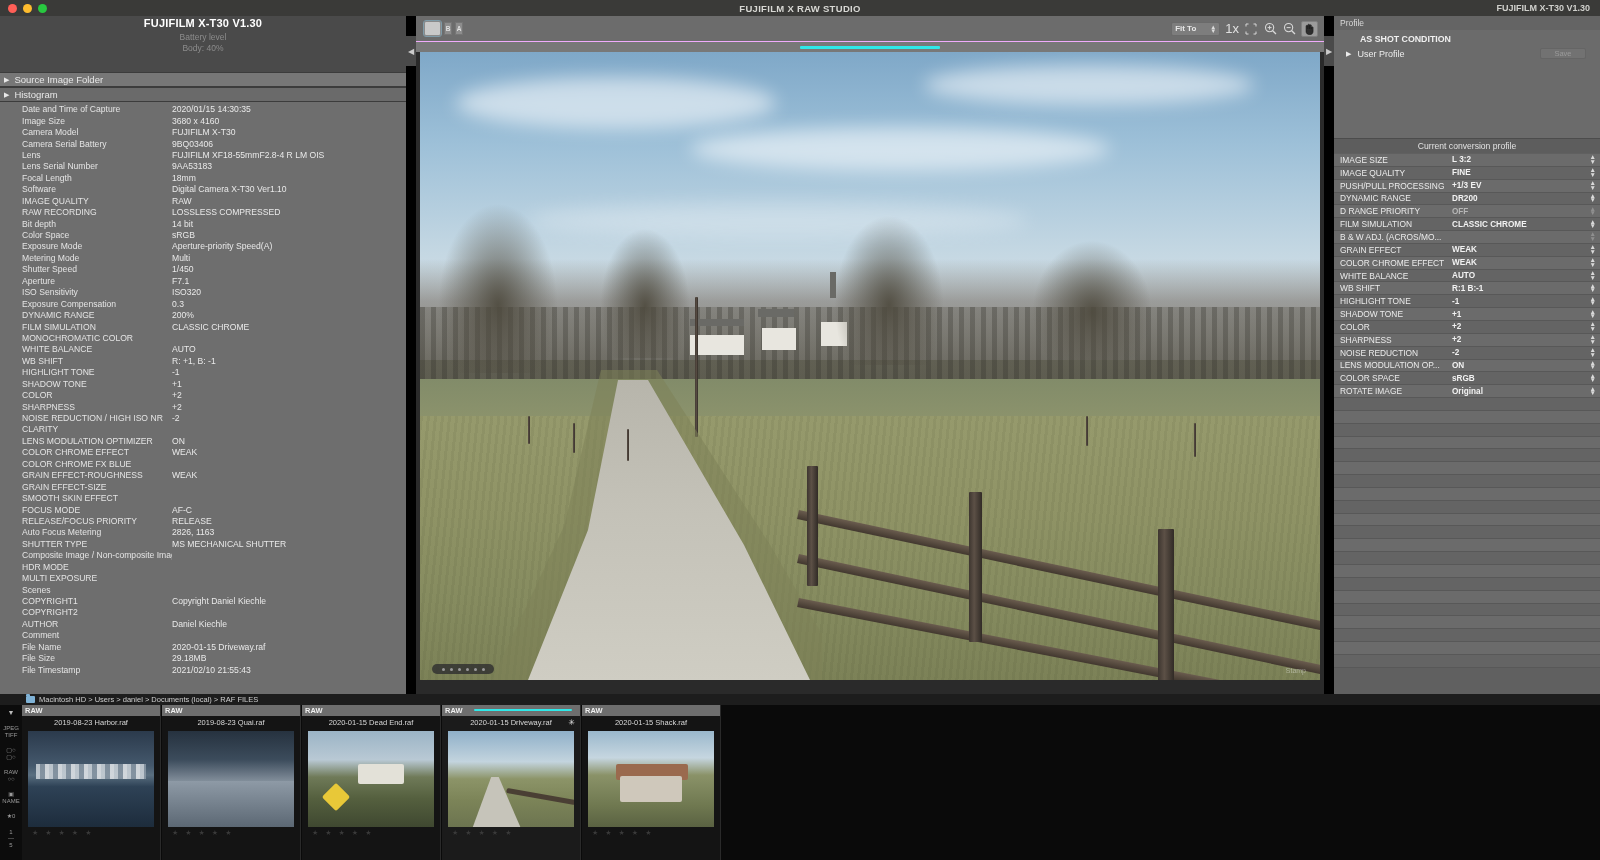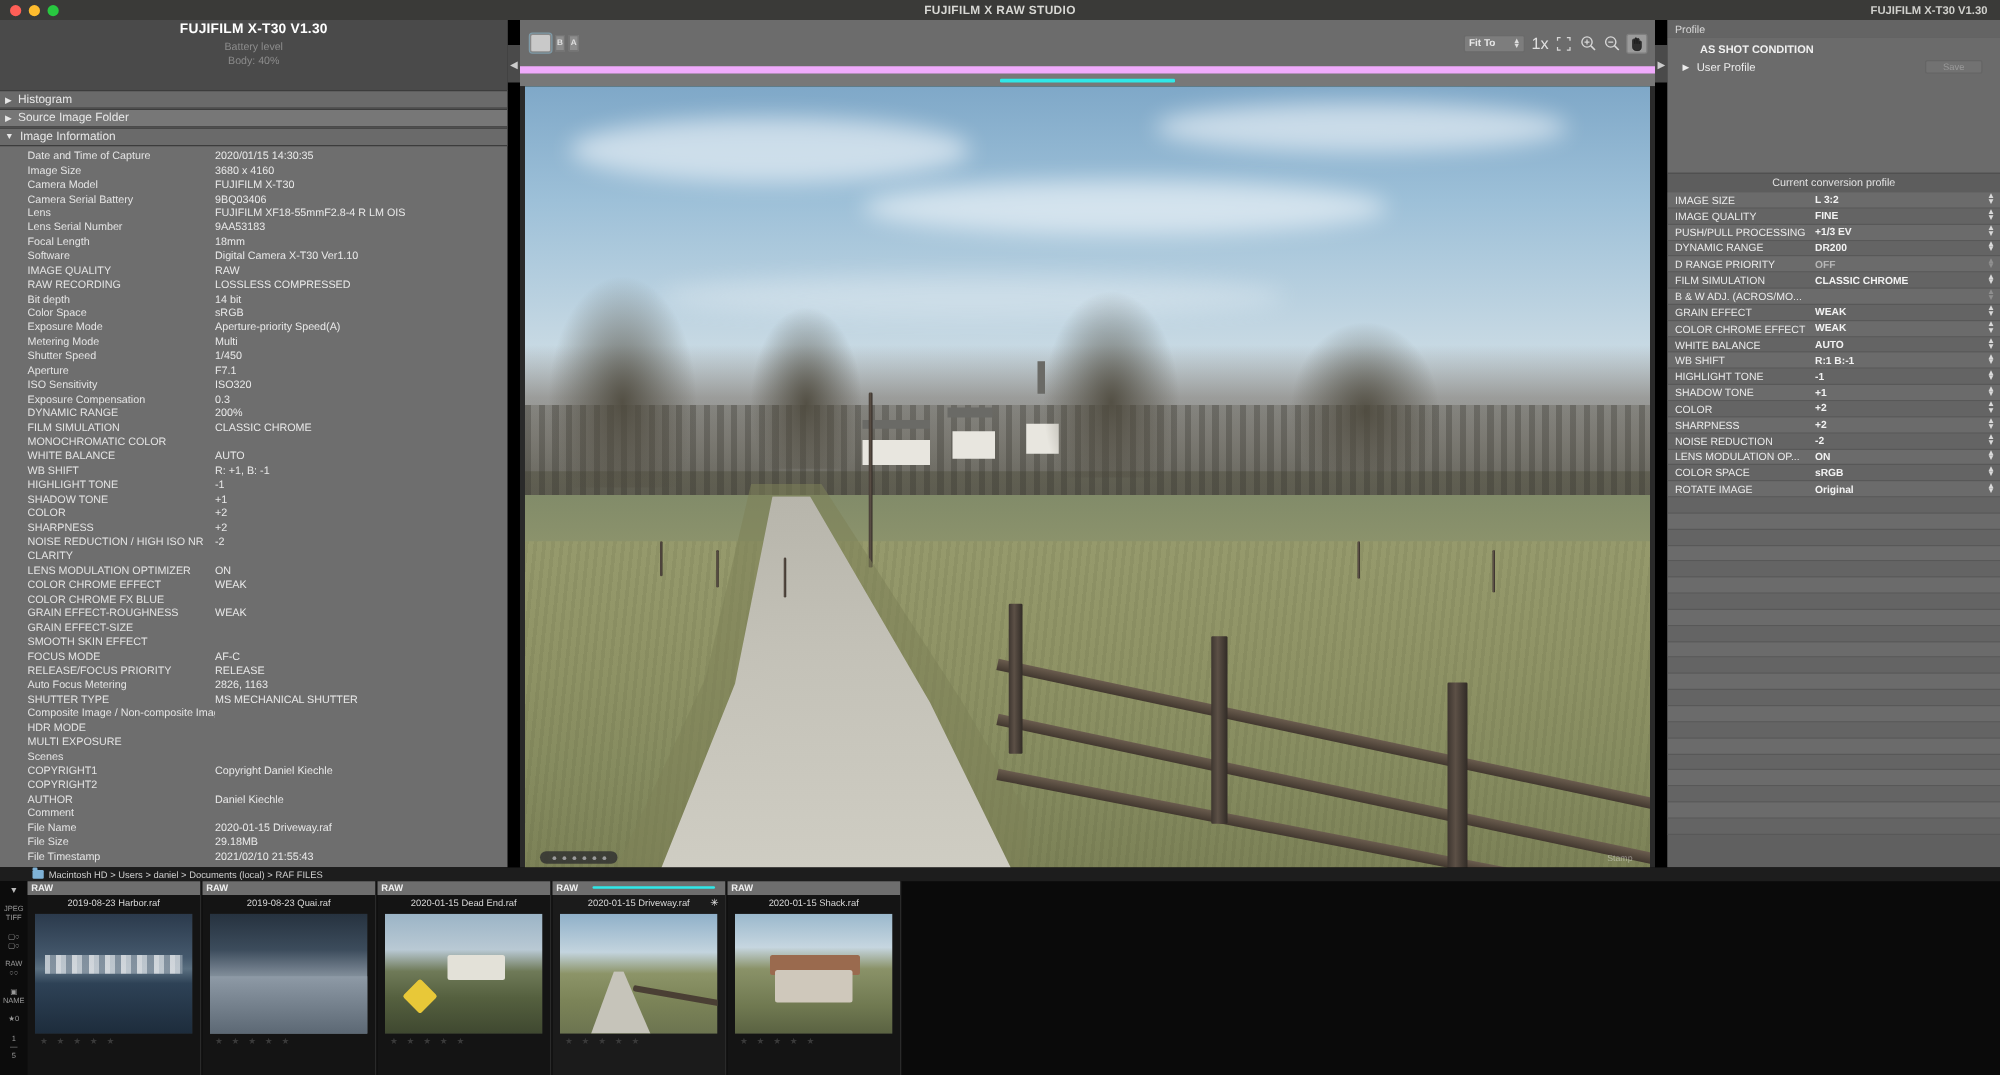--- a/index.html
+++ b/index.html
@@ -71,22 +71,22 @@
     background: #4a4a4a; color: #ccc; font-size: 8px;
     display: flex; align-items: center; justify-content: center;
   }
 
   
   .center {
     position: absolute; left: 416px; top: 16px; width: 908px; height: 678px;
     background: #2a2a2a;
   }
   .viewer-toolbar {
-    position: relative; height: 43px; background: #6c6c6c;
-    display: flex; align-items: center; border-bottom: 6px solid #f0abfc;
+    position: relative; height: 26px; background: #6c6c6c;
+    display: flex; align-items: center; border-bottom: 1px solid #f0abfc;
   }
   .tb-left { display: flex; align-items: center; gap: 3px; padding-left: 8px; }
   .view-btn {
     width: 17px; height: 15px; background: #c9c9c9; border: 1px solid #8a8a8a;
     border-radius: 2px;
   }
   .view-btn.sel { outline: 1.5px solid #7f9ba8; }
   .ba-btn {
     width: 8px; height: 13px; background: #8d8d8d; border: 1px solid #757575;
     font-size: 6.5px; color: #e0e0e0; display: flex; align-items: center;
@@ -354,31 +354,27 @@
 
   <div class="left-panel">
     <div class="lp-header">
       <div class="lp-cam-title">FUJIFILM X-T30    V1.30</div>
     </div>
     <div class="lp-battery">
       <div>Battery level</div>
       <div>Body: 40%</div>
     </div>
 
+    <div class="section-bar lighter">
+      <span class="tri">▶</span>
+      <span>Source Image Folder</span>
+    </div>
     <div class="section-bar">
       <span class="tri">▶</span>
       <span>Histogram</span>
-    </div>
-    <div class="section-bar lighter">
-      <span class="tri">▶</span>
-      <span>Source Image Folder</span>
-    </div>
-    <div class="section-bar">
-      <span class="tri">▼</span>
-      <span>Image Information</span>
     </div>
 
     <div class="meta-list" id="meta-list">
         <div class="meta-row">
           <div class="meta-key">Date and Time of Capture</div>
           <div class="meta-val">2020/01/15 14:30:35</div>
         </div>
         <div class="meta-row">
           <div class="meta-key">Image Size</div>
           <div class="meta-val">3680 x 4160</div>

